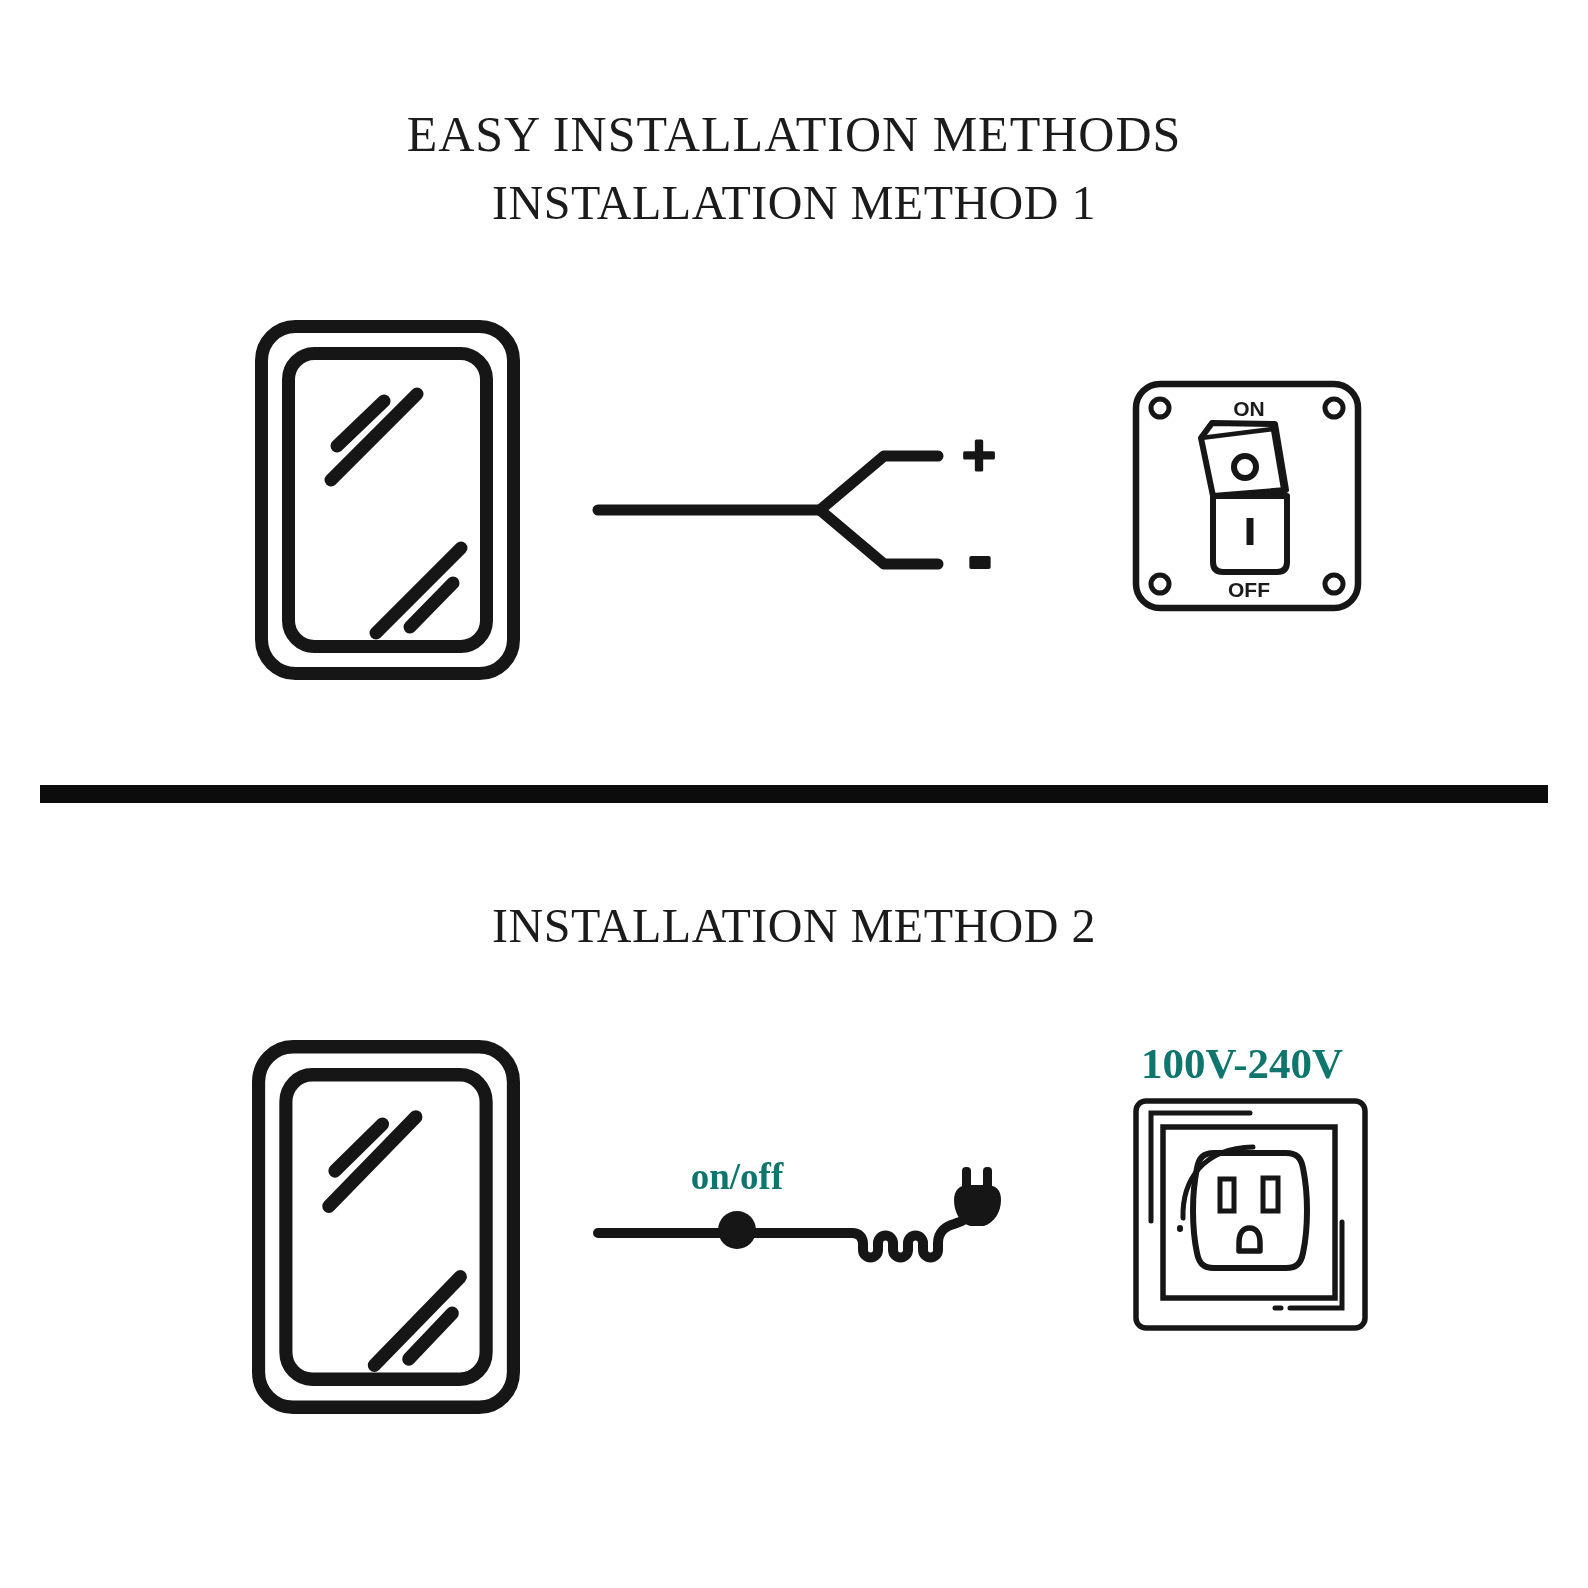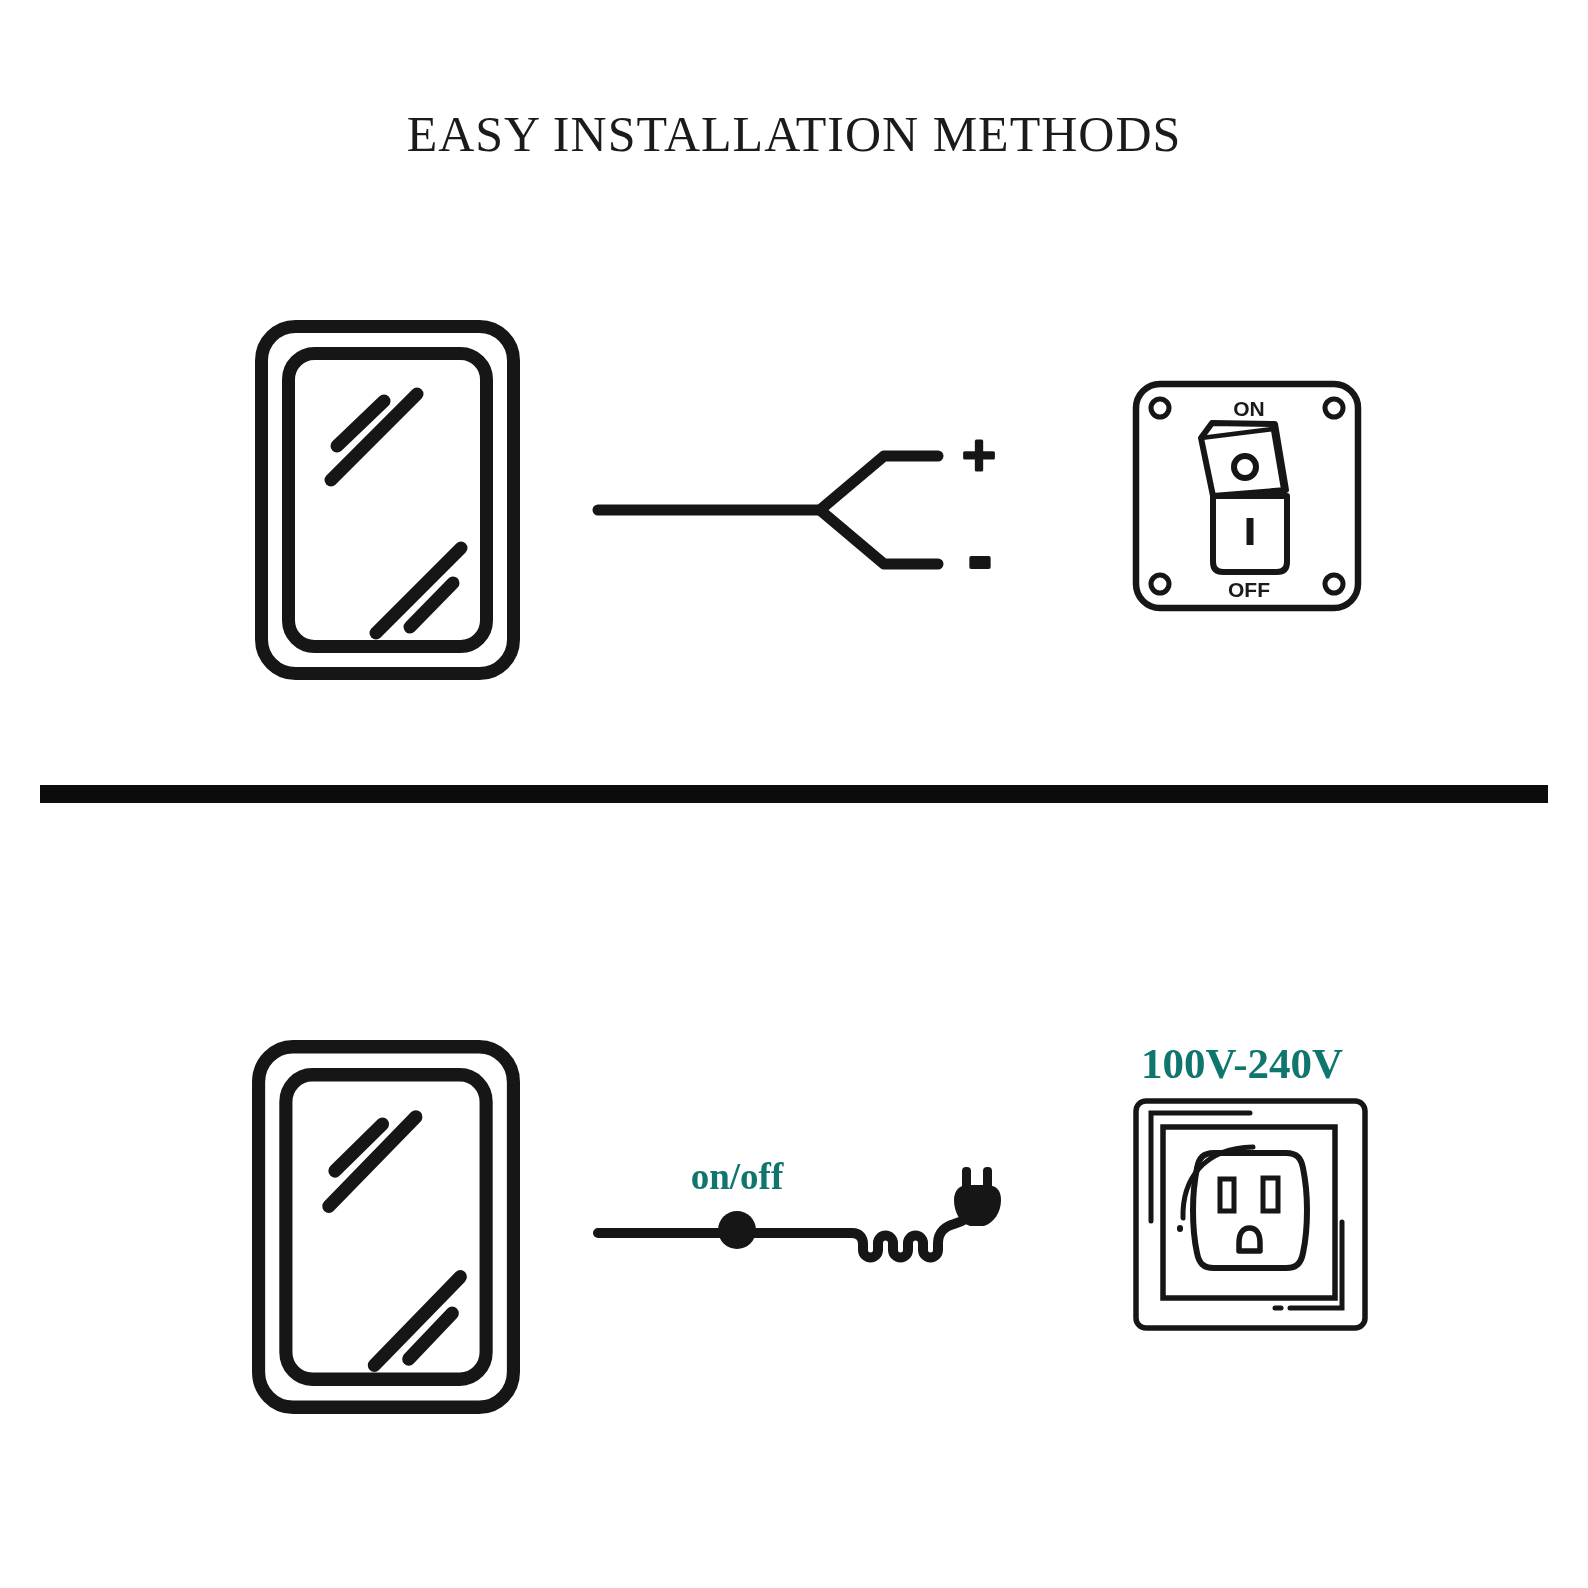--- a/index.html
+++ b/index.html
@@ -37,20 +37,21 @@
           <line x1="82" y1="126" x2="129" y2="81"></line>
           <line x1="76" y1="160" x2="162" y2="74"></line>
           <line x1="155" y1="307" x2="198" y2="263"></line>
           <line x1="121" y1="313" x2="206" y2="228"></line>
         </g>
       </symbol>
     </defs>
   </svg>
 
   <div class="abs heading title">EASY INSTALLATION METHODS</div>
+  <div class="abs heading subtitle sub1">INSTALLATION METHOD 1</div>
 
   <svg class="abs" style="left:255px;top:320px" width="265" height="360" viewBox="0 0 265 360">
     <use href="#mirror-sym"></use>
   </svg>
 
   <svg class="abs" style="left:590px;top:430px" width="420" height="160" viewBox="590 430 420 160">
     <g class="ink-stroke" stroke-width="11" stroke-linecap="round" stroke-linejoin="round">
       <path d="M 598 510 L 820 510"></path>
       <path d="M 820 510 L 884 456 L 938 456"></path>
       <path d="M 820 510 L 884 564 L 938 564"></path>
@@ -74,20 +75,21 @@
     <g class="ink-stroke" stroke-width="4.5" stroke-linejoin="round">
       <path d="M 1201 438 L 1273 429 L 1275 424"></path>
       <path d="M 1273 429 L 1283 488"></path>
     </g>
     <circle cx="1245" cy="467" r="11" class="ink-stroke" stroke-width="6"></circle>
     <line x1="1250" y1="518" x2="1250" y2="545" class="ink-stroke" stroke-width="7"></line>
   </svg>
 
   <div class="abs divider"></div>
 
+  <div class="abs heading subtitle sub2">INSTALLATION METHOD 2</div>
 
   <svg class="abs" style="left:252px;top:1040px" width="268" height="374" viewBox="0 0 265 360" preserveAspectRatio="none">
     <use href="#mirror-sym"></use>
   </svg>
 
   <div class="abs small-label onoff-label">on/off</div>
 
   <svg class="abs" style="left:590px;top:1150px" width="430" height="125" viewBox="590 1150 430 125">
     <path d="M 598 1233 L 852 1233 C 860 1233 863 1238 863 1244 L 863 1250
              A 7.5 7.5 0 0 0 878 1250 L 878 1243 A 7.5 7.5 0 0 1 893 1243 L 893 1250

